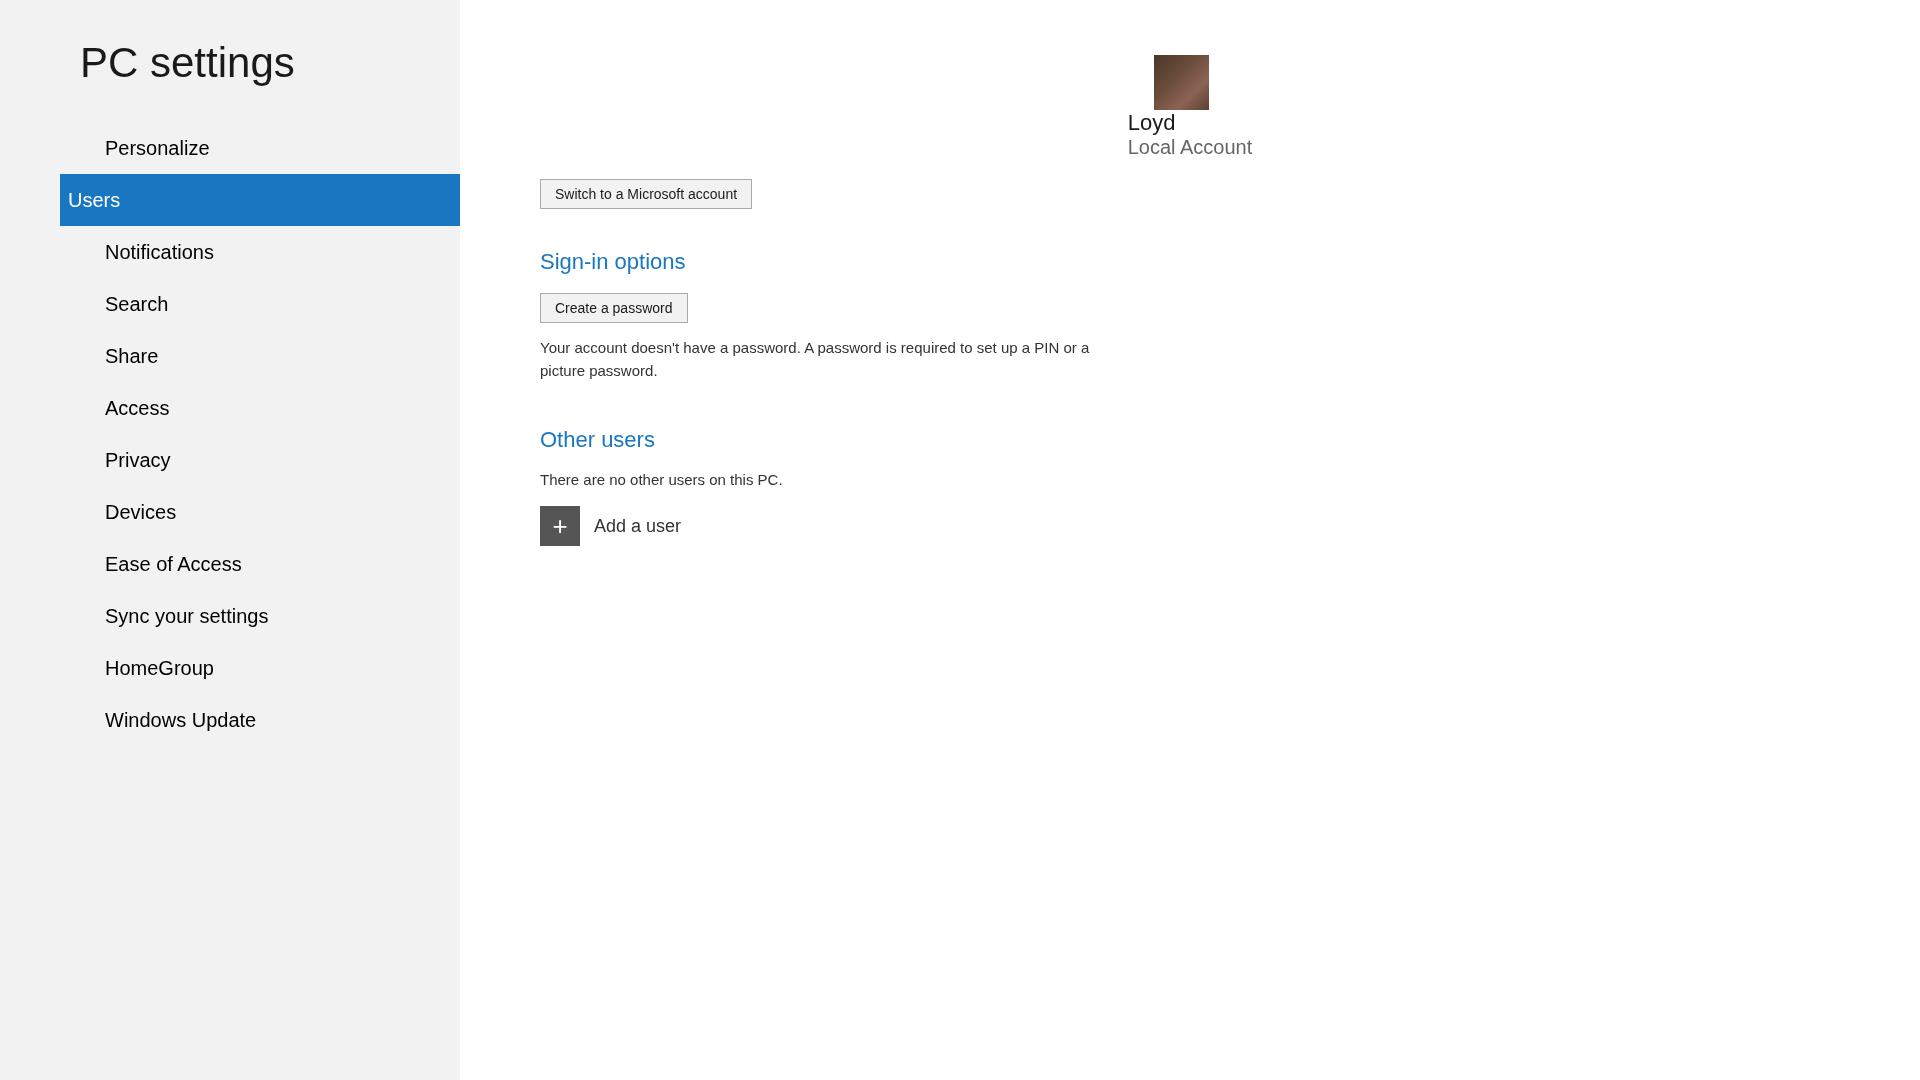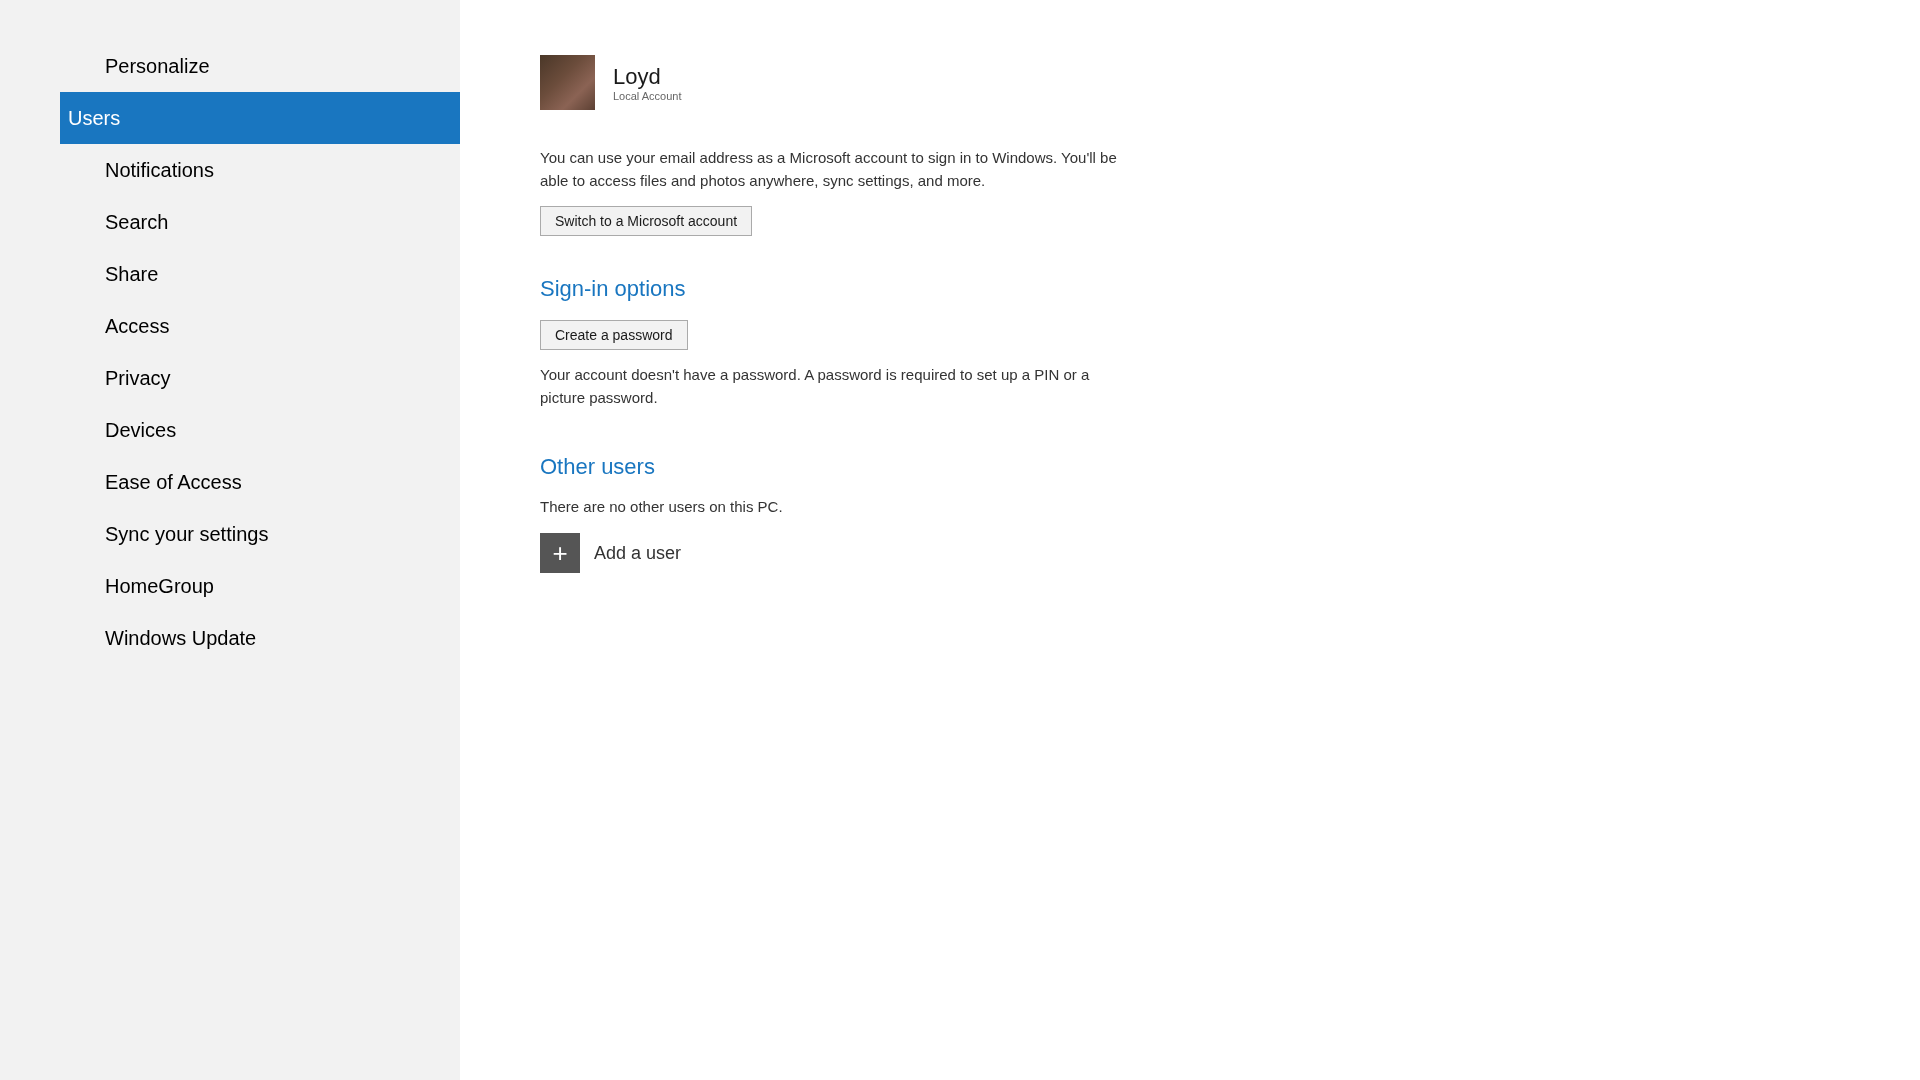--- a/index.html
+++ b/index.html
@@ -70,21 +70,22 @@
     }
 
     
     .account-section {
       margin-bottom: 40px;
     }
 
     .account-profile {
       display: flex;
       align-items: center;
-      margin-bottom: 37px;
+      margin-bottom: 20px;
+      flex-direction: column;
     }
 
     .avatar {
       width: 55px;
       height: 55px;
       background: #555;
       margin-right: 18px;
       flex-shrink: 0;
       overflow: hidden;
       display: flex;
@@ -103,21 +104,21 @@
       flex-direction: column;
     }
 
     .account-name {
       font-size: 22px;
       font-weight: 400;
       color: #1a1a1a;
     }
 
     .account-type {
-      font-size: 11px;
+      font-size: 20px;
       color: #666;
     }
 
     .account-desc {
       font-size: 15px;
       color: #333;
       line-height: 1.5;
       margin-bottom: 14px;
       max-width: 580px;
     }
@@ -181,20 +182,21 @@
 
     .add-user-label {
       font-size: 18px;
       color: #333;
     }
   </style>
 </head>
 <body>
 
 <div class="sidebar">
+  <h1 class="app-title">PC settings</h1>
 
   <nav>
     <button class="nav-item">Personalize</button>
     <button class="nav-item active">Users</button>
     <button class="nav-item">Notifications</button>
     <button class="nav-item">Search</button>
     <button class="nav-item">Share</button>
     <button class="nav-item">Access</button>
     <button class="nav-item">Privacy</button>
     <button class="nav-item">Devices</button>
@@ -212,21 +214,20 @@
     <div class="account-profile">
       <div class="avatar">
         <div class="avatar-inner"></div>
       </div>
       <div class="account-name-block">
         <span class="account-name">Loyd</span>
         <span class="account-type">Local Account</span>
       </div>
     </div>
 
-    <p class="account-desc">You can use your email address as a Microsoft account to sign in to Windows. You'll be able to access files and photos anywhere, sync settings, and more.</p>
 
     <button class="action-button">Switch to a Microsoft account</button>
   </div>
 
   <div class="signin-section">
     <h2 class="section-title">Sign-in options</h2>
 
     <button class="action-button">Create a password</button>
 
     <p class="password-desc">Your account doesn't have a password. A password is required to set up a PIN or a picture password.</p>

